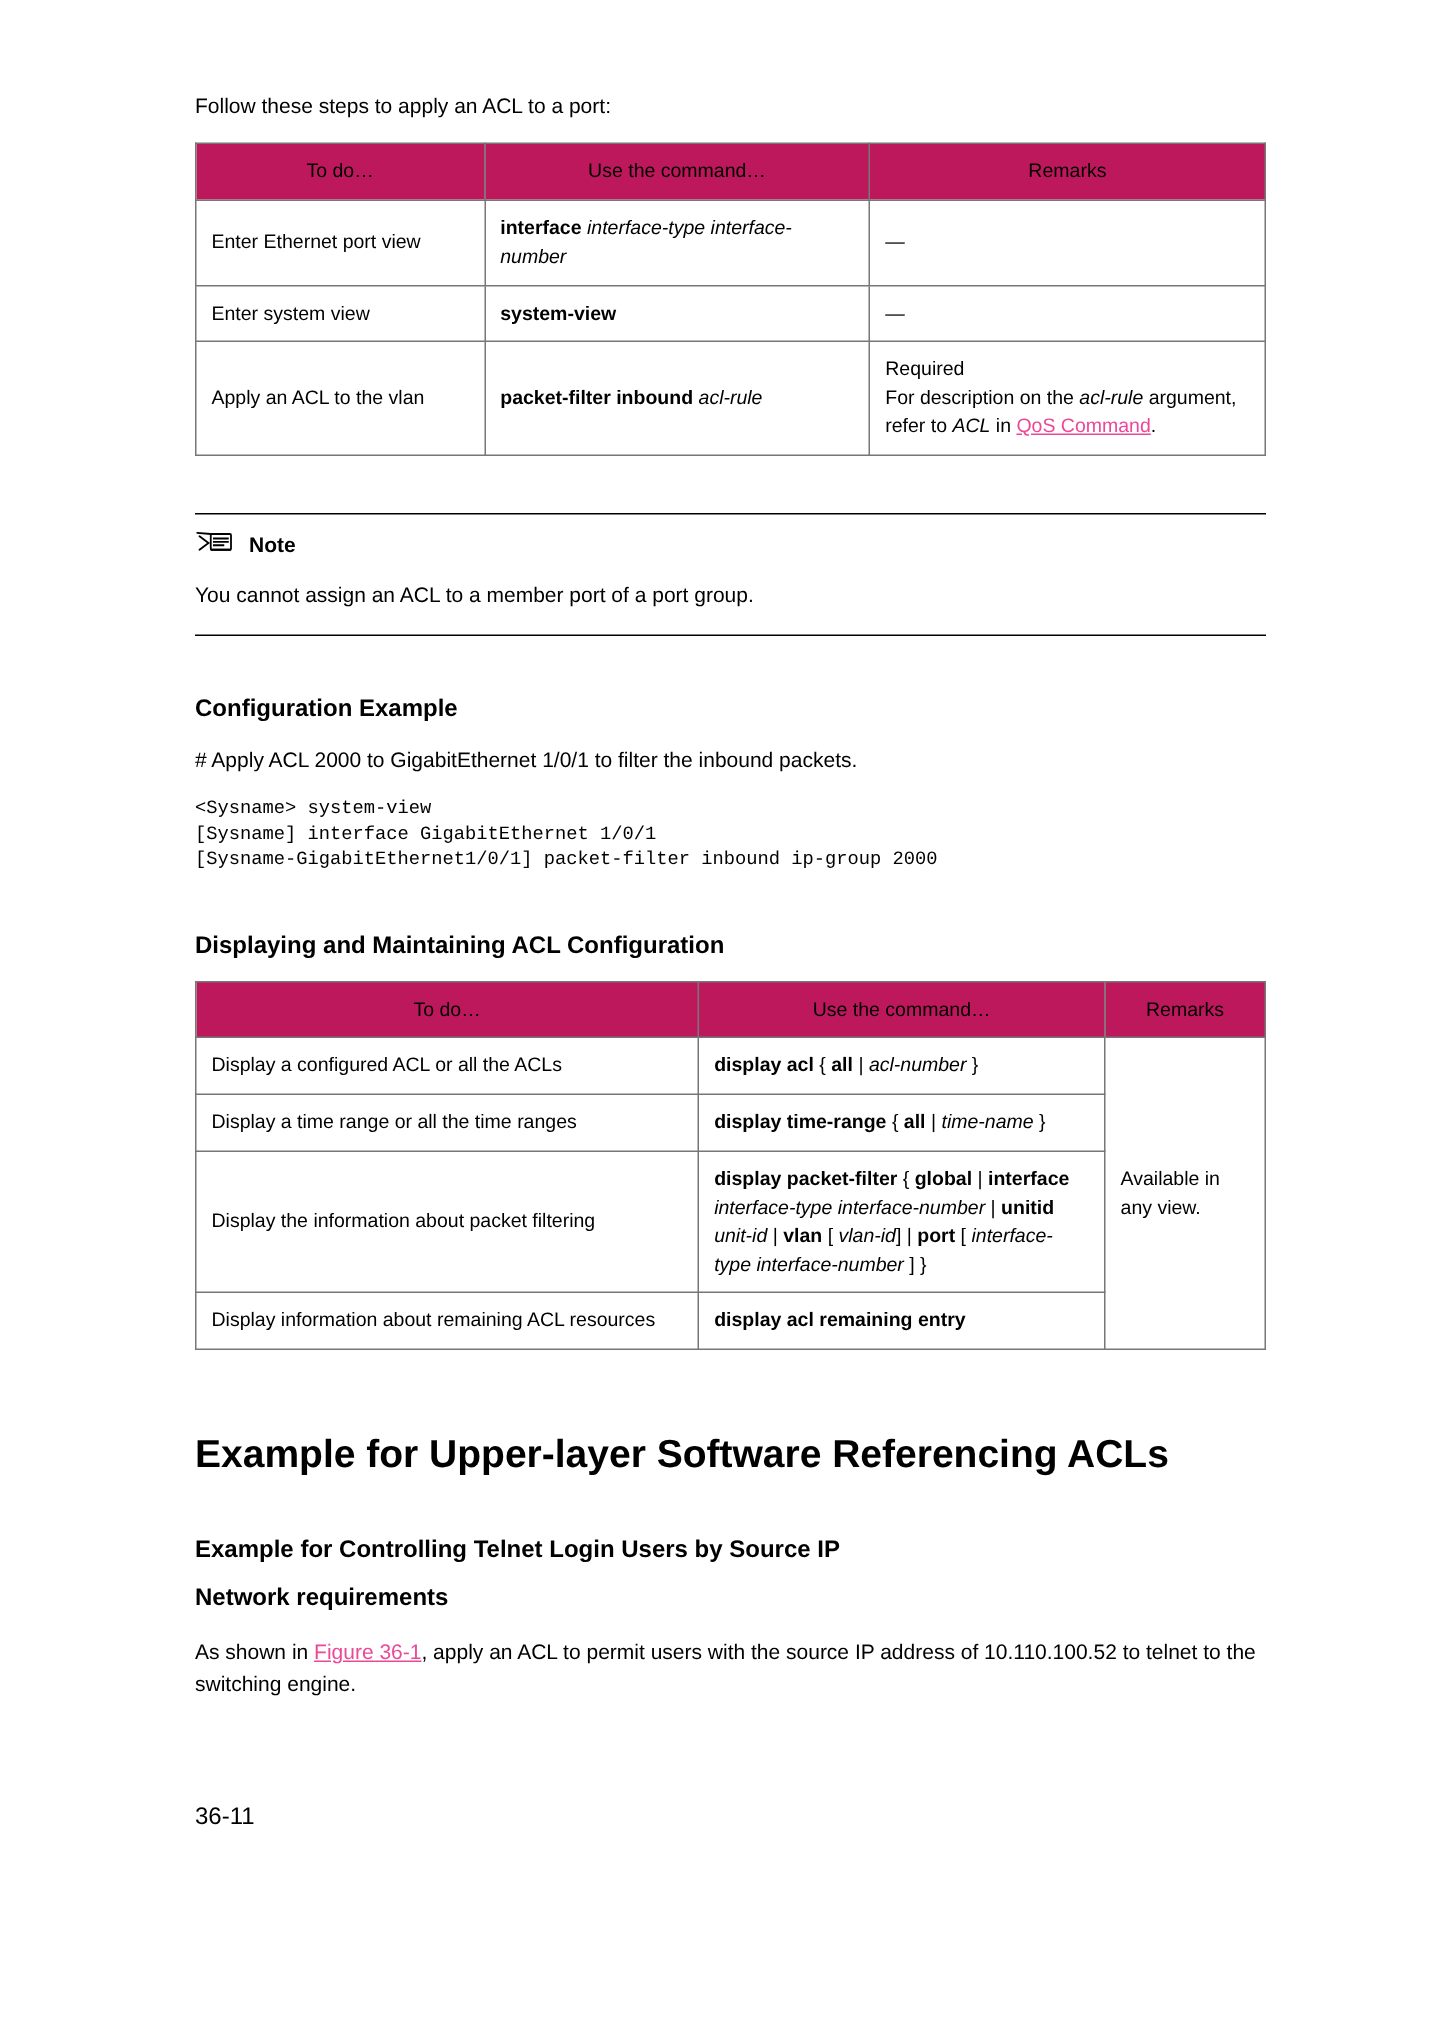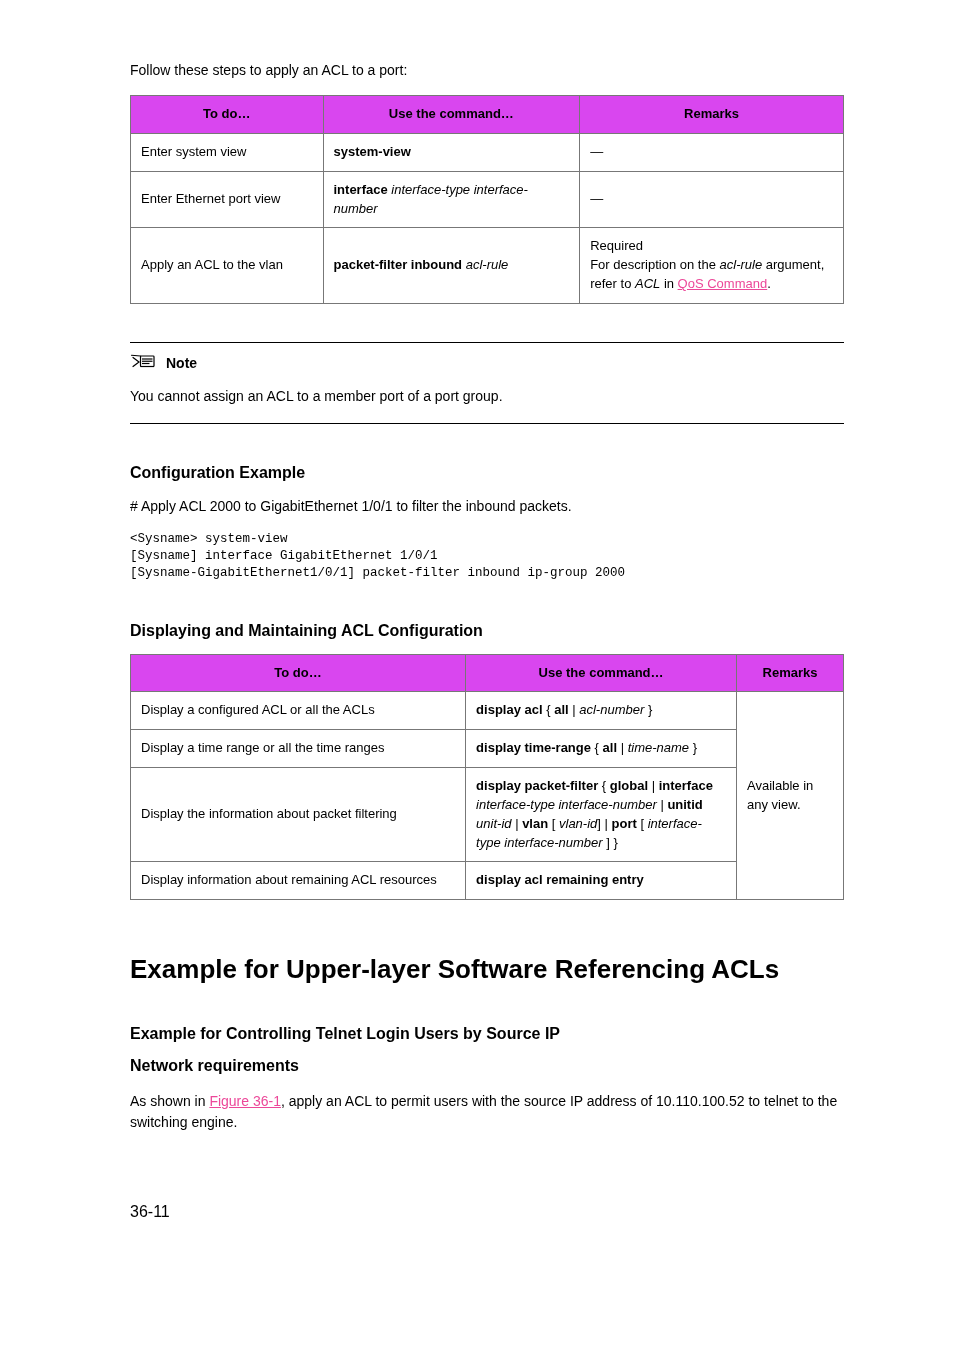--- a/index.html
+++ b/index.html
@@ -26,23 +26,23 @@
   }
   table.steps th, table.steps td,
   table.ops th, table.ops td {
     border: 1px solid #777;
     padding: 9px 10px;
     text-align: left;
     vertical-align: middle;
     line-height: 1.45;
   }
   table.steps th, table.ops th {
-    font-weight: bold;
+    font-weight: normal;
     text-align: center;
-    background: #d946ef;
+    background: #be185d;
   }
   table.steps th:nth-child(1) { width: 27%; }
   table.steps th:nth-child(2) { width: 36%; }
   table.steps th:nth-child(3) { width: 37%; }
   table.ops th:nth-child(1) { width: 47%; }
   table.ops th:nth-child(2) { width: 38%; }
   table.ops th:nth-child(3) { width: 15%; }
   .note-block {
     margin: 38px 0 12px 0;
     border-top: 1.5px solid #000;
@@ -99,27 +99,27 @@
   <table class="steps">
     <thead>
       <tr>
         <th>To do…</th>
         <th>Use the command…</th>
         <th>Remarks</th>
       </tr>
     </thead>
     <tbody>
       <tr>
-        <td>Enter system view</td>
-        <td><span class="b">system-view</span></td>
+        <td>Enter Ethernet port view</td>
+        <td><span class="b">interface</span> <span class="i">interface-type interface-number</span></td>
         <td>—</td>
       </tr>
       <tr>
-        <td>Enter Ethernet port view</td>
-        <td><span class="b">interface</span> <span class="i">interface-type interface-number</span></td>
+        <td>Enter system view</td>
+        <td><span class="b">system-view</span></td>
         <td>—</td>
       </tr>
       <tr>
         <td>Apply an ACL to the vlan</td>
         <td><span class="b">packet-filter inbound</span> <span class="i">acl-rule</span></td>
         <td>Required<br>For description on the <span class="i">acl-rule</span> argument, refer to <span class="i">ACL</span> in <a class="link" href="#">QoS Command</a>.</td>
       </tr>
     </tbody>
   </table>
 

